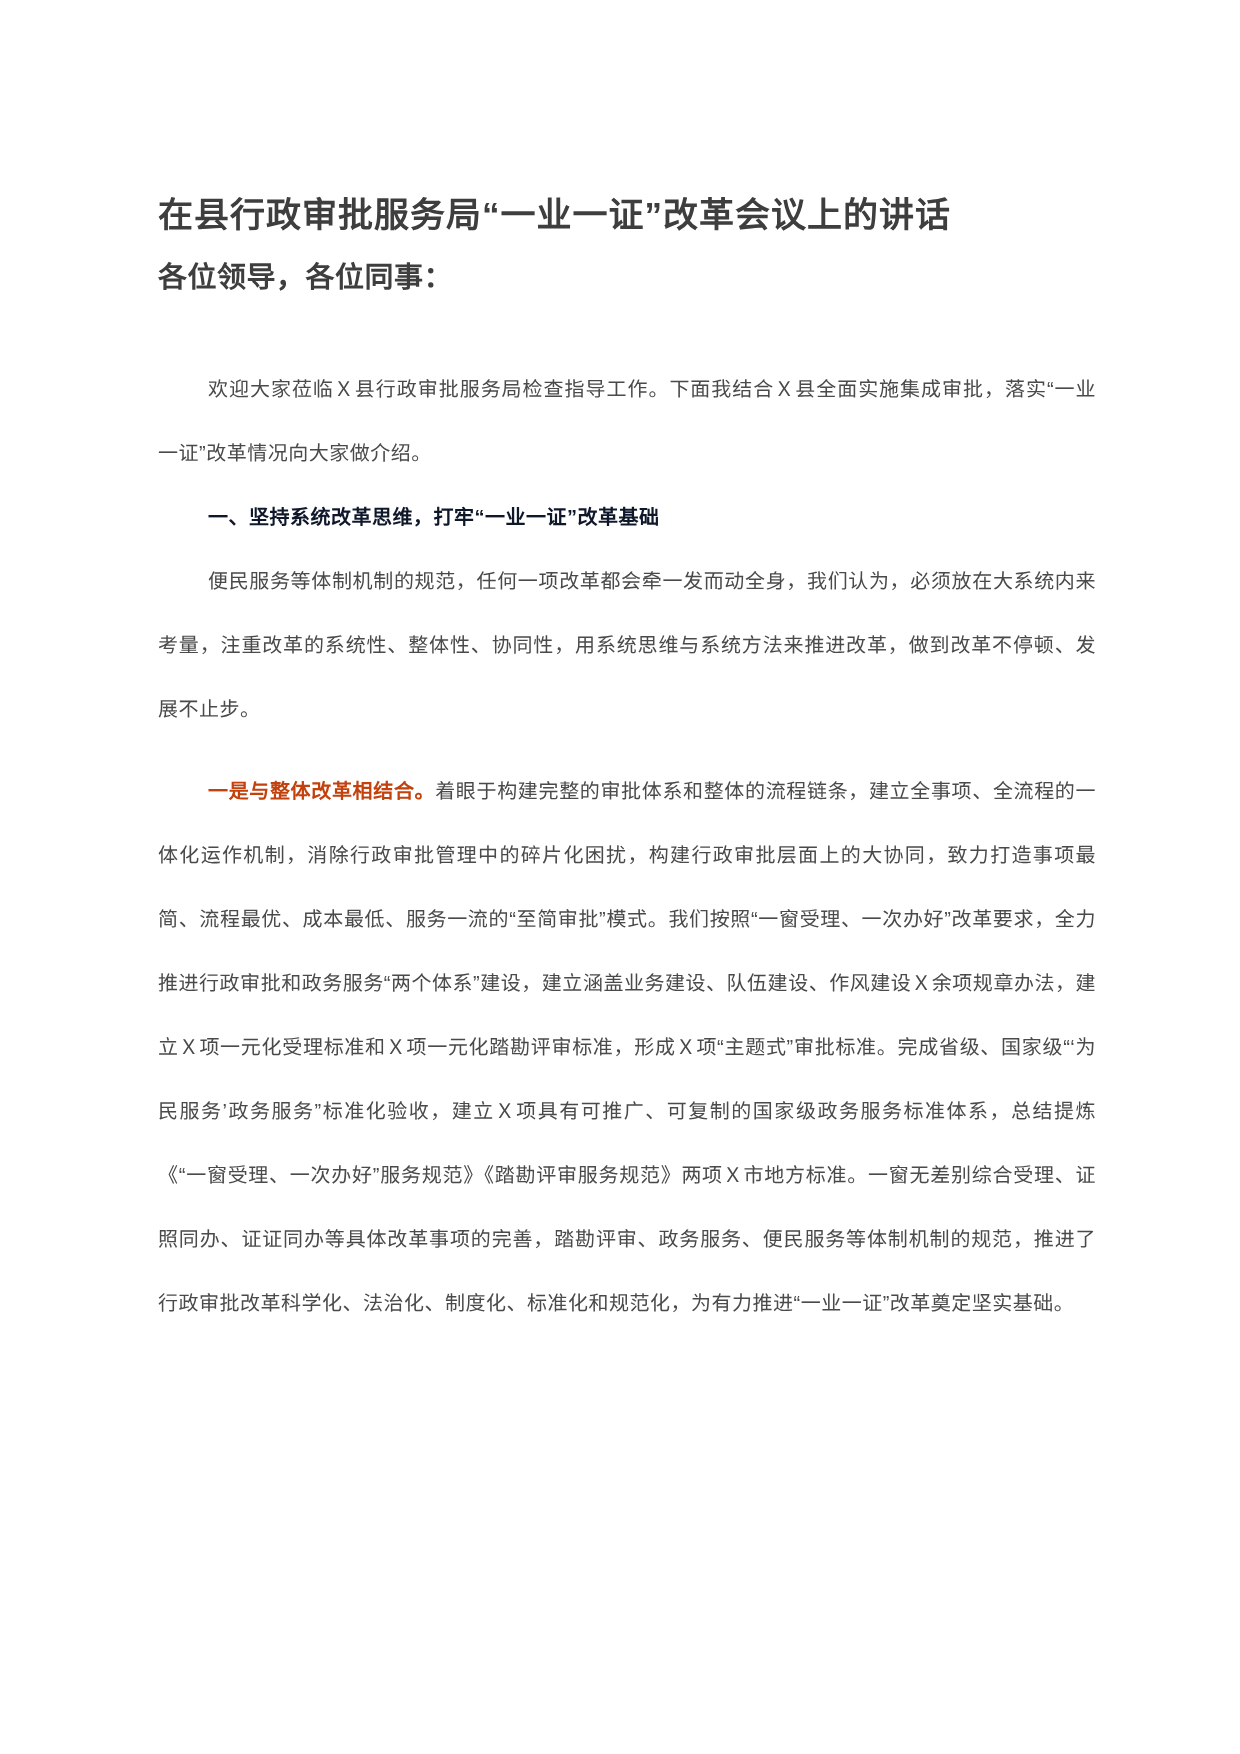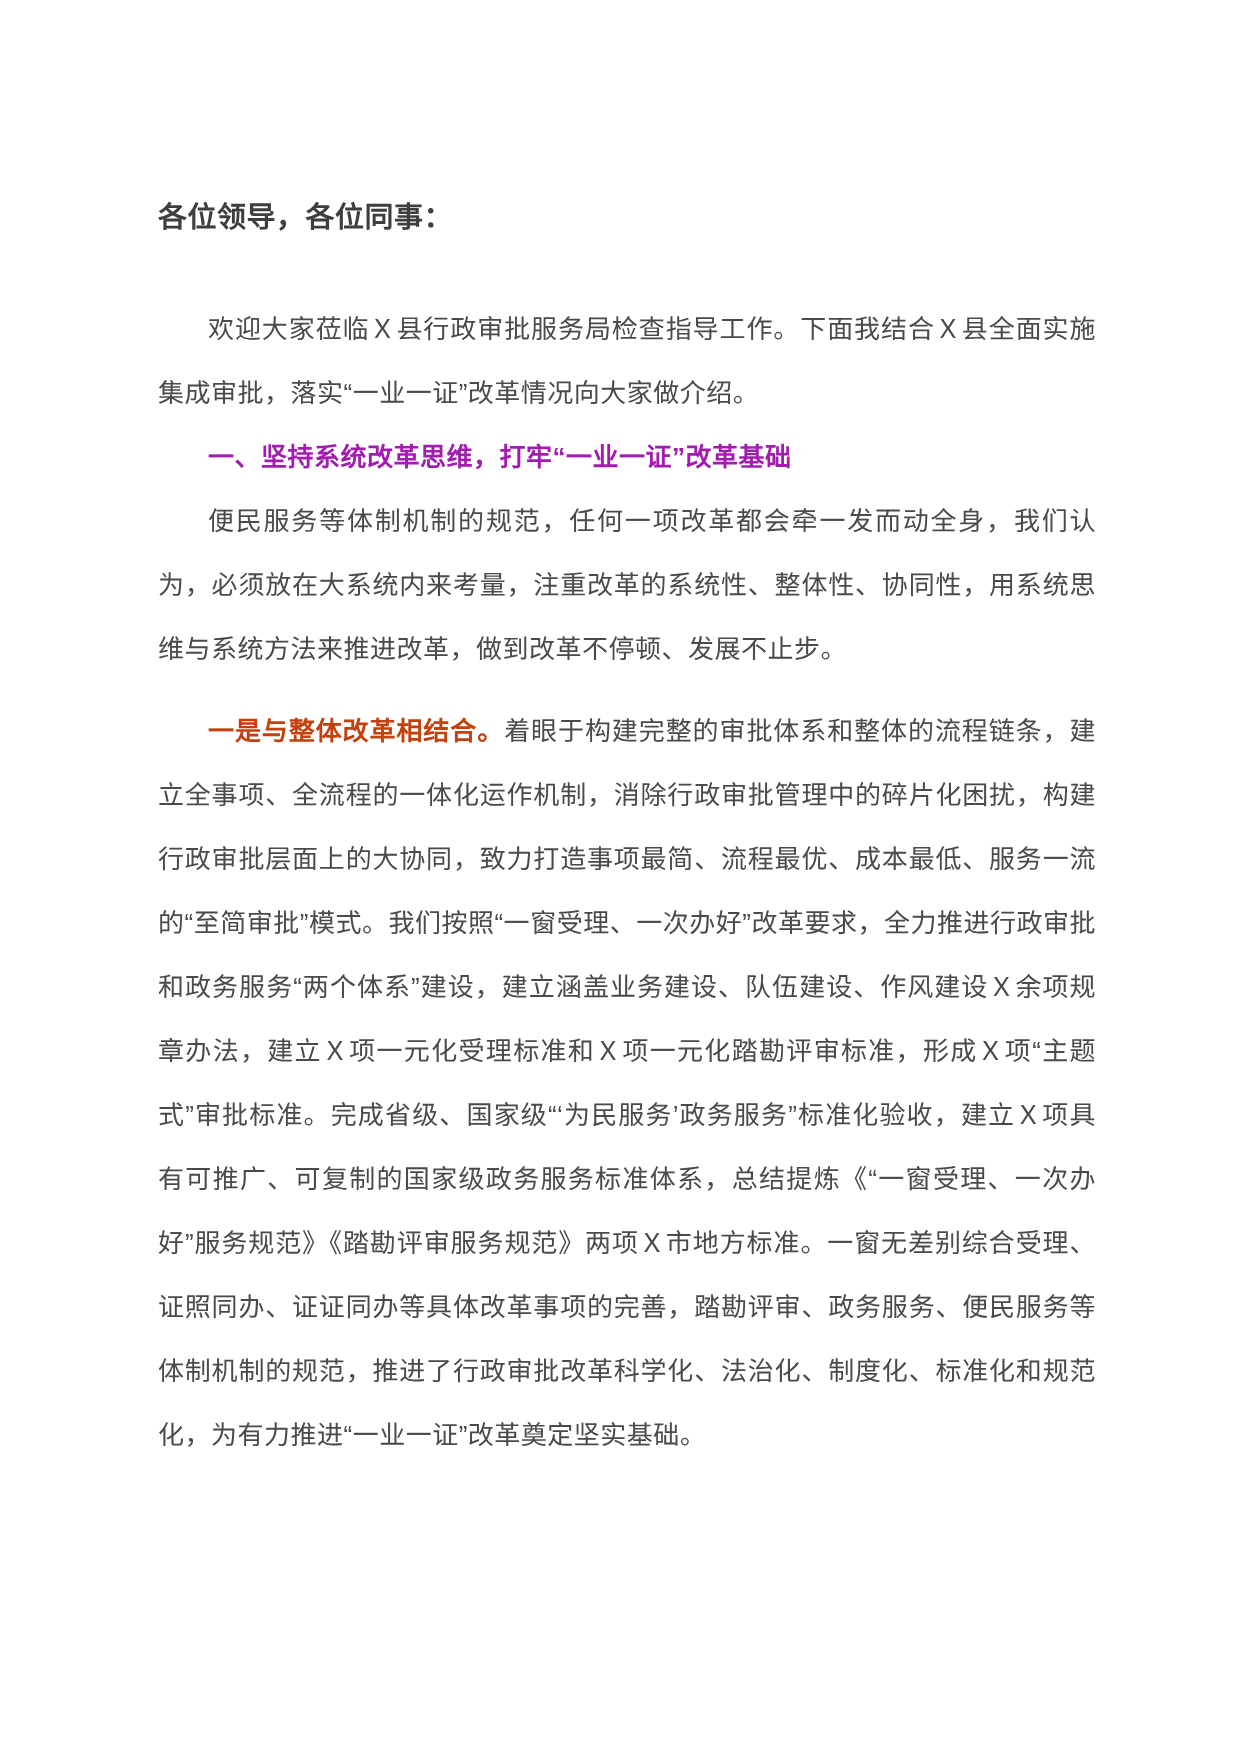--- a/index.html
+++ b/index.html
@@ -33,48 +33,49 @@
   .salutation {
     margin: 0;
     font-size: 29px;
     font-weight: bold;
     line-height: 64px;
     color: #3e3e3e;
     letter-spacing: 0.5px;
   }
   .para {
     margin: 0;
-    font-size: 26px;
+    font-size: 20px;
     line-height: 64px;
     color: #4a4a4a;
     letter-spacing: 0.5px;
     text-align: justify;
     text-justify: inter-ideograph;
     text-indent: 50px;
   }
   .para-intro {
     margin-top: 48px;
   }
   .para-heading {
     font-weight: bold;
-    color: #a21caf;
+    color: #0f172a;
   }
   .para-combined {
     margin-top: 18px;
   }
   .lead-bold {
     font-weight: bold;
     color: #c2410c;
   }
 </style>
 </head>
 <body>
 
 <div class="page">
 
+  <h1 class="doc-title">在县行政审批服务局“一业一证”改革会议上的讲话</h1>
 
   <p class="salutation">各位领导，各位同事：</p>
 
   <p class="para para-intro">欢迎大家莅临Ｘ县行政审批服务局检查指导工作。下面我结合Ｘ县全面实施集成审批，落实“一业一证”改革情况向大家做介绍。</p>
 
   <p class="para para-heading">一、坚持系统改革思维，打牢“一业一证”改革基础</p>
 
   <p class="para">便民服务等体制机制的规范，任何一项改革都会牵一发而动全身，我们认为，必须放在大系统内来考量，注重改革的系统性、整体性、协同性，用系统思维与系统方法来推进改革，做到改革不停顿、发展不止步。</p>
 
   <p class="para para-combined"><span class="lead-bold">一是与整体改革相结合。</span><span>着眼于构建完整的审批体系和整体的流程链条，建立全事项、全流程的一体化运作机制，消除行政审批管理中的碎片化困扰，构建行政审批层面上的大协同，致力打造事项最简、流程最优、成本最低、服务一流的“至简审批”模式。我们按照“一窗受理、一次办好”改革要求，全力推进行政审批和政务服务“两个体系”建设，建立涵盖业务建设、队伍建设、作风建设Ｘ余项规章办法，建立Ｘ项一元化受理标准和Ｘ项一元化踏勘评审标准，形成Ｘ项“主题式”审批标准。完成省级、国家级“‘为民服务’政务服务”标准化验收，建立Ｘ项具有可推广、可复制的国家级政务服务标准体系，总结提炼《“一窗受理、一次办好”服务规范》《踏勘评审服务规范》两项Ｘ市地方标准。一窗无差别综合受理、证照同办、证证同办等具体改革事项的完善，踏勘评审、政务服务、便民服务等体制机制的规范，推进了行政审批改革科学化、法治化、制度化、标准化和规范化，为有力推进“一业一证”改革奠定坚实基础。</span></p>

